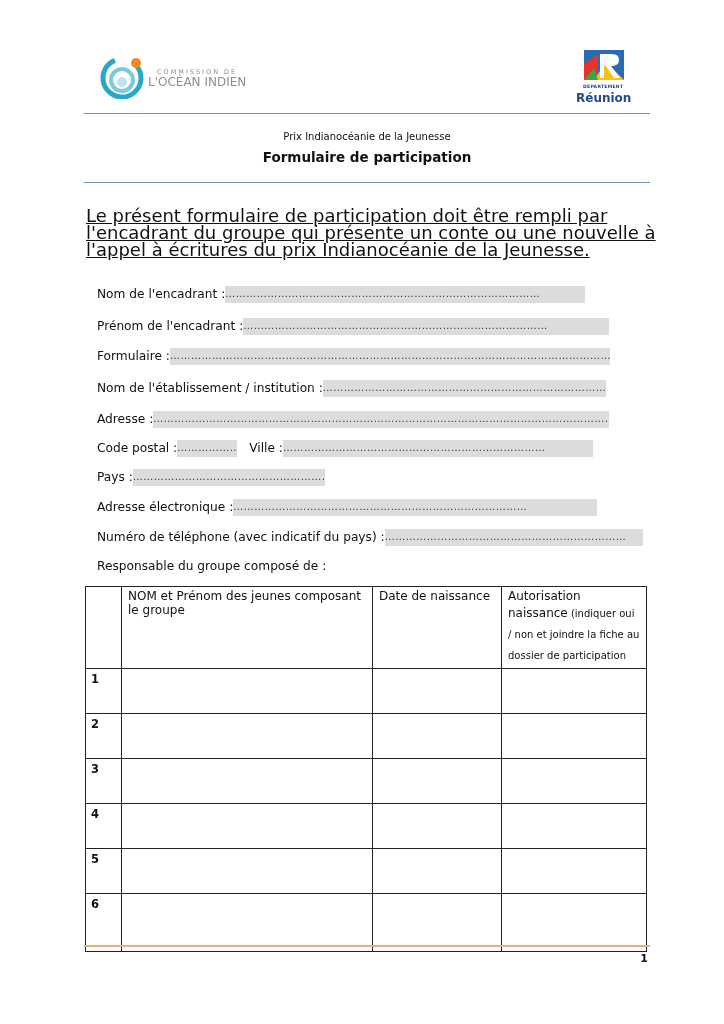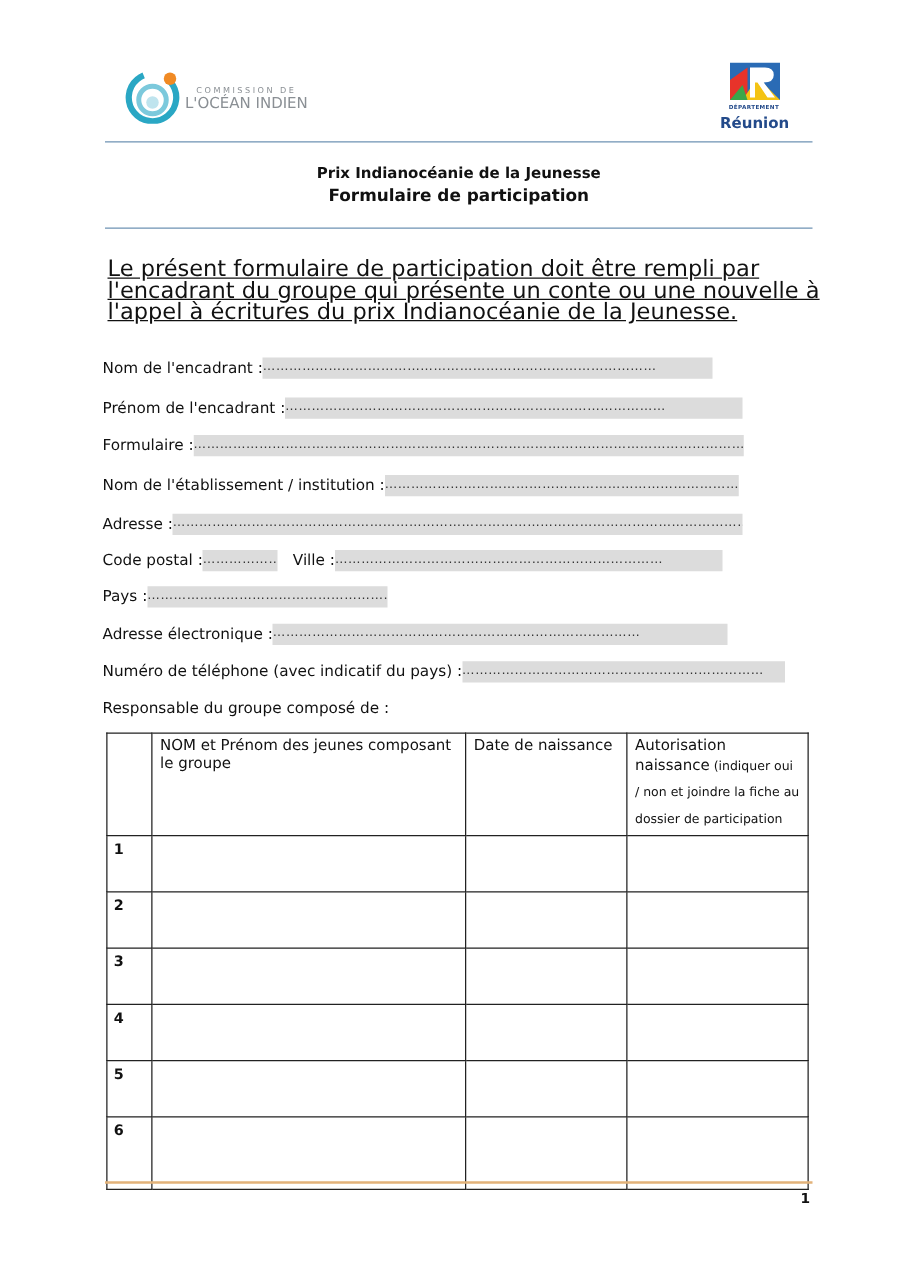--- a/index.html
+++ b/index.html
@@ -9,26 +9,26 @@
   
   .coi-logo { left:100px; top:55px; width:140px; height:44px; }
   .coi-text { left:148px; top:67px; font-size:8px; line-height:10px; color:#8a8f94; }
   .coi-text .l1 { letter-spacing:2px; font-size:6.5px;text-align:center; }
   .coi-text .l2 { font-size:12px; }
   .reunion-logo { left:574px; top:50px; width:60px; height:56px; }
   .reunion-text { left:576px; top:92px; font-size:12px; font-weight:bold; color:#234a8a; line-height:12px; }
   .dept-text { left:583px; top:84px; font-size:4.5px; font-weight:bold; color:#234a8a; letter-spacing:0.3px; }
 
   .rule-blue { left:84px; width:566px; height:1px; background:#6f93b4; }
-  .title1 { left:84px; width:566px; top:131px; text-align:center; font-size:12px;font-weight:bold; }
+  .title1 { left:84px; width:566px; top:131px; text-align:center; font-size:10px; }
   .title2 { left:84px; width:566px; top:149px; text-align:center; font-size:13.5px; font-weight:bold; }
 
   .intro { left:86px; top:207px; width:570px; font-size:18px; line-height:17px; text-decoration:underline; }
 
-  .field-row { left:82px; height:18px; font-size:12.2px; line-height:18px; white-space:nowrap; }
+  .field-row { left:97px; height:18px; font-size:12.2px; line-height:18px; white-space:nowrap; }
   .field-row .lbl { display:inline-block; vertical-align:top; }
   .fill { display:inline-block; vertical-align:top; background:#dcdcdc; height:17px; margin-top:1px; overflow:hidden; font-size:10px; line-height:15px; color:#333; letter-spacing:0.5px; }
 
   table.grp { position:absolute; left:85px; top:586px; width:562px; border-collapse:collapse; table-layout:fixed;padding-left:47px; }
   table.grp td, table.grp th { border:1.5px solid #222; vertical-align:top; font-weight:normal; text-align:left; padding:2px 6px; font-size:12px; line-height:14px; }
   table.grp th.c0 { width:23px; }
   table.grp th.c1 { width:238px; }
   table.grp th.c2 { width:116px; }
   table.grp thead tr { height:53px; }
   table.grp tbody tr { height:45px; }

